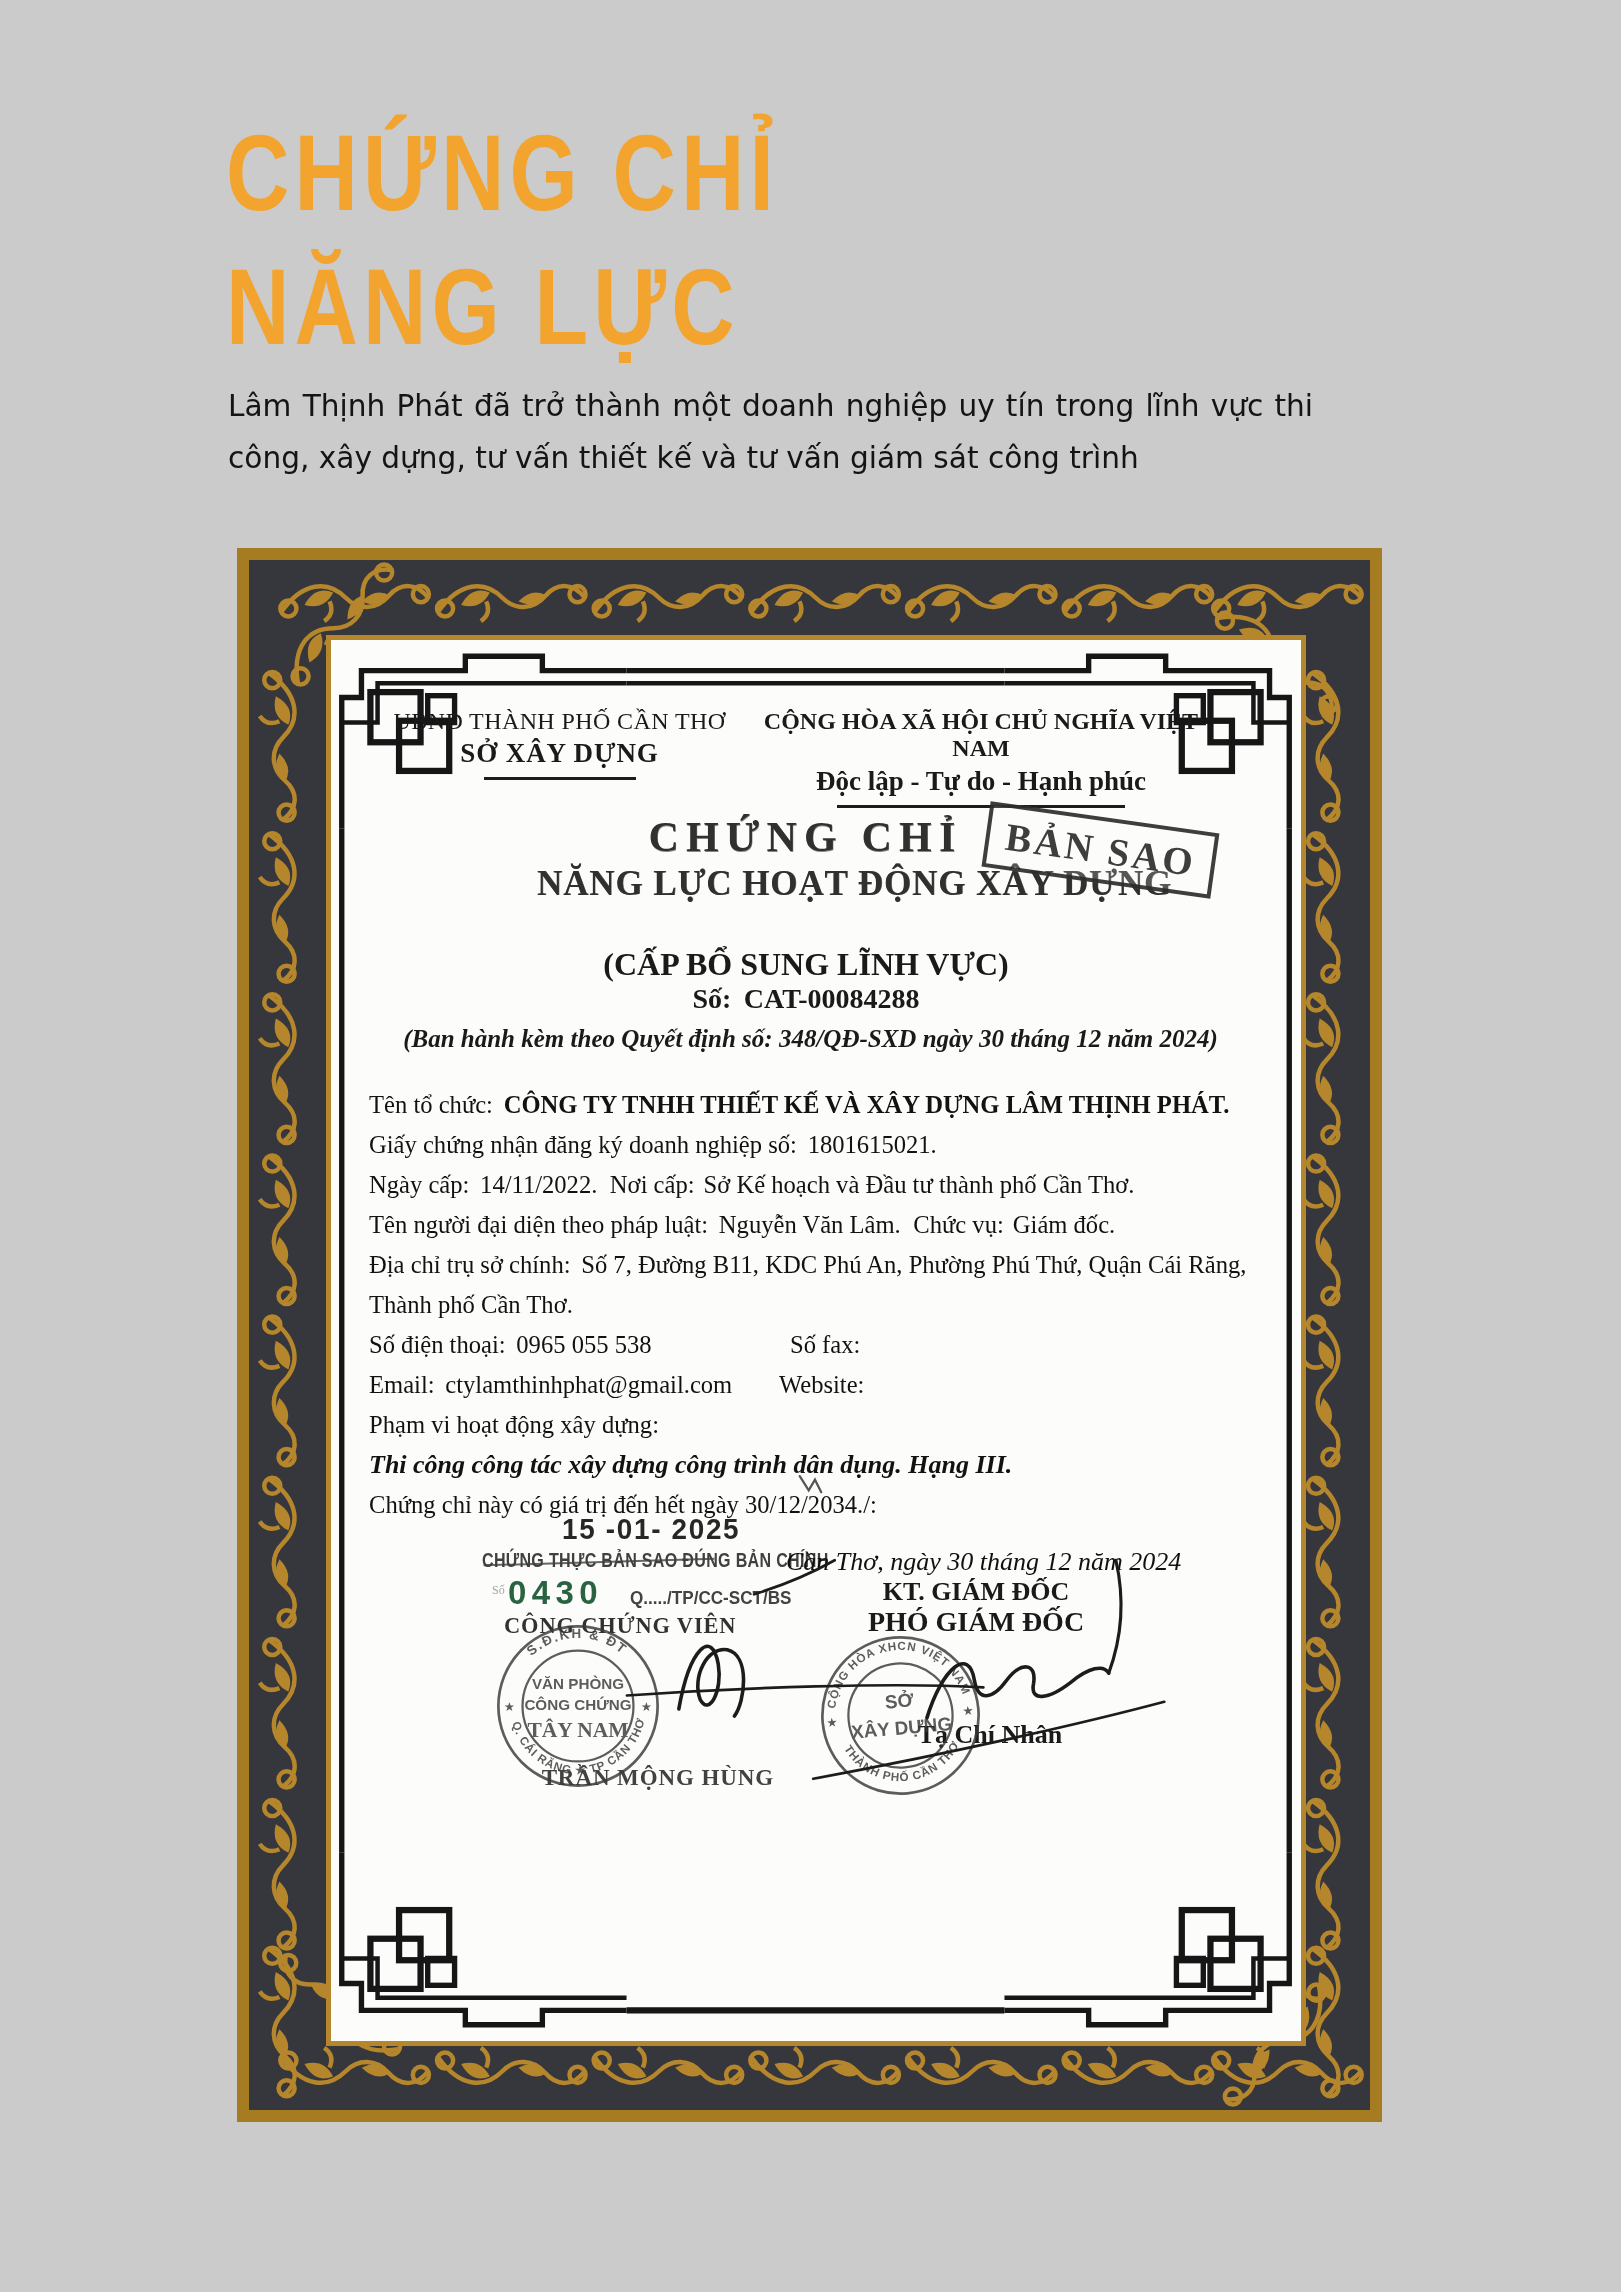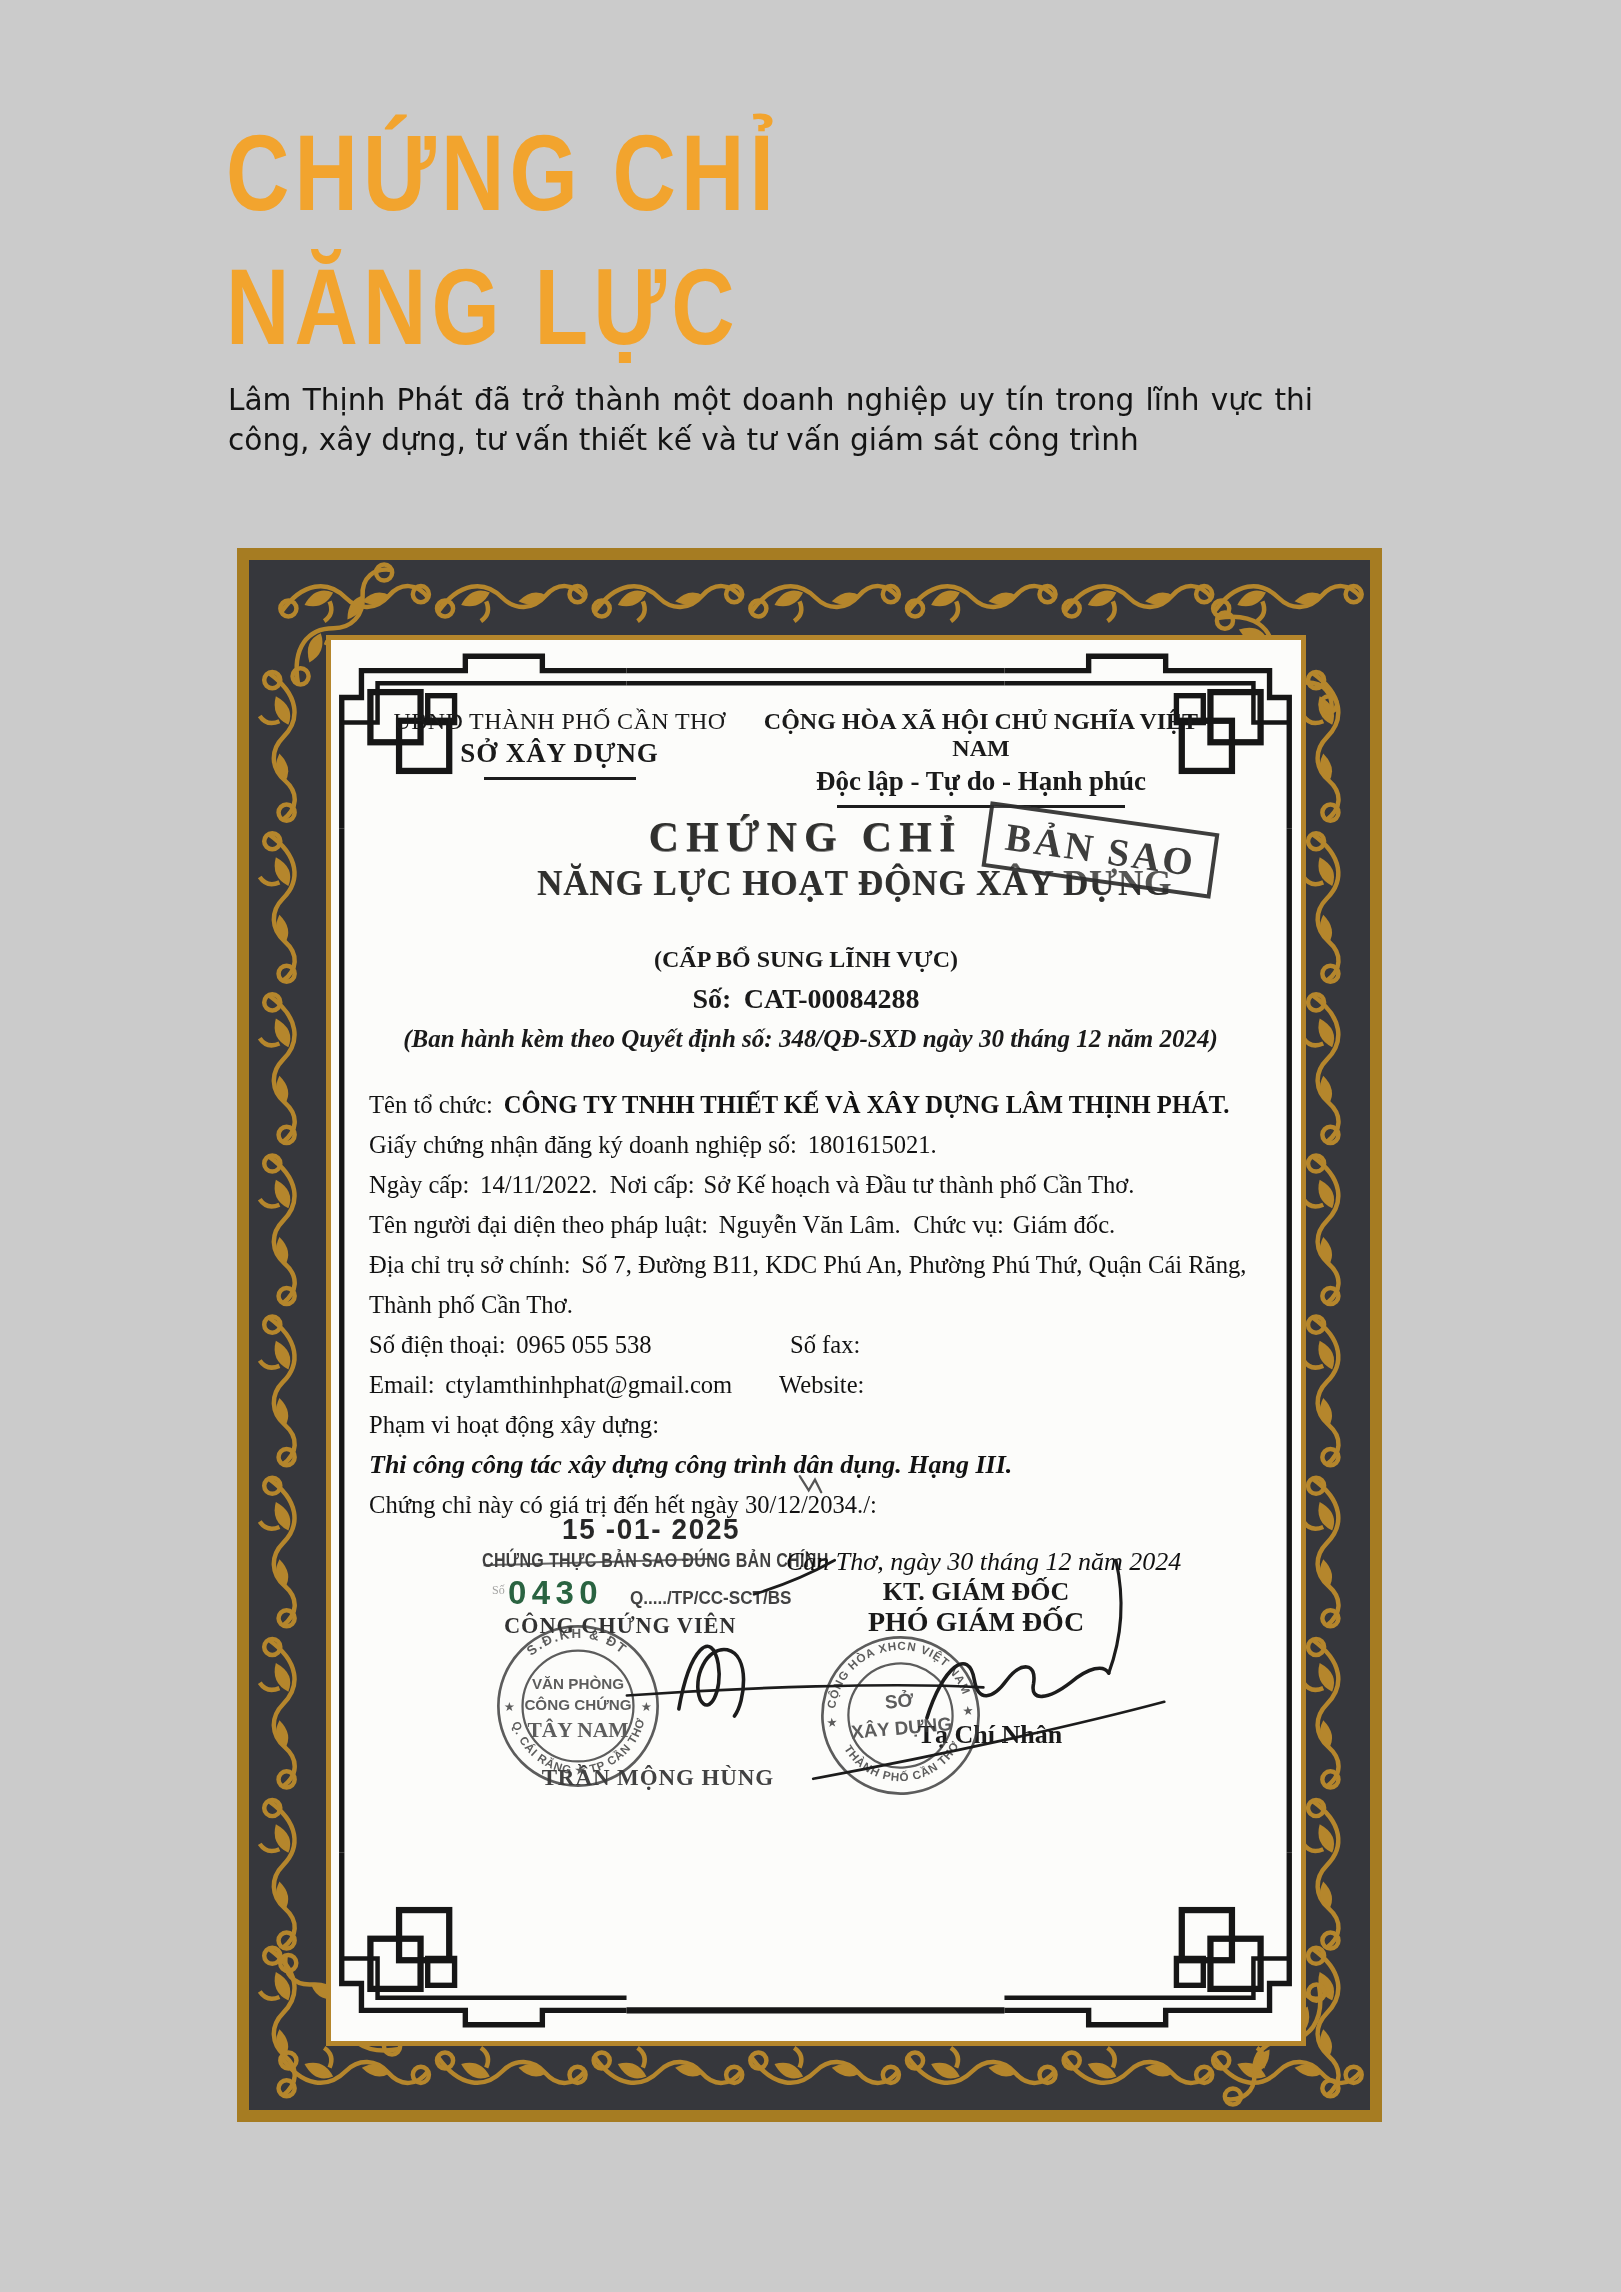--- a/index.html
+++ b/index.html
@@ -10,21 +10,21 @@
   html,body{width:1621px;height:2293px;background:var(--bg);overflow:hidden;}
   body{font-family:"Liberation Serif",serif;color:var(--ink);position:relative;}
 
   .page{position:absolute;inset:0;}
 
   
   .headline{position:absolute;left:226px;top:106px;color:var(--accent);
     font-family:"Liberation Sans",sans-serif;font-weight:800;font-size:107px;
     line-height:134px;letter-spacing:6.3px;transform:scaleX(.82);transform-origin:left top;white-space:nowrap;}
   .intro{position:absolute;left:228px;top:380px;width:1085px;
-    font-family:"DejaVu Sans",sans-serif;font-size:29.6px;line-height:40px;
+    font-family:"DejaVu Sans",sans-serif;font-size:29.6px;line-height:52px;
     text-align:justify;text-align-last:left;color:#141414;}
 
   
   .frame{position:absolute;left:237px;top:548px;width:1145px;height:1574px;
     background:var(--frame-dark);border:12.5px solid var(--gold-dark);}
   .frame-orn{position:absolute;left:0;top:0;}
   .paper{position:absolute;left:77px;top:75px;width:980px;height:1411px;
     background:var(--paper);border:5.4px solid var(--gold);}
   .meander{position:absolute;left:0;top:0;}
 
@@ -39,21 +39,21 @@
   .hdr-right .l2{font-size:27px;font-weight:700;margin-top:3.6px;}
 
   .cert-title{left:537px;top:813px;width:537px;text-align:center;color:#30302e;}
   .cert-title .t1{font-size:42px;font-weight:700;letter-spacing:7.2px;text-shadow:0.5px 0.5px 0 #888;}
   .cert-title .t2{font-size:35px;font-weight:700;letter-spacing:0.9px;margin-top:2.7px;text-shadow:0.4px 0.4px 0 #888;white-space:nowrap;}
 
   .ban-sao{left:985px;top:817px;border:4.5px solid #2e2e2e;color:#2e2e2e;
     font-size:39px;font-weight:700;letter-spacing:2.7px;padding:6.3px 16px;
     transform:rotate(8deg);opacity:.92;background:rgba(255,255,255,.2);white-space:nowrap;}
 
-  .subtitle{left:448px;top:946px;width:716px;text-align:center;font-size:24px;font-weight:700;}
+  .subtitle{left:448px;top:946px;width:716px;text-align:center;font-size:32px;font-weight:700;}
   .cert-no{left:448px;top:983px;width:716px;text-align:center;font-size:28px;font-weight:700;}
   .cert-no .lbl{margin-right:12.5px;}
   .decision{left:358px;top:1025px;width:905px;text-align:center;font-size:25px;font-weight:700;font-style:italic;}
 
   .rows{left:369px;top:1085px;width:899px;font-size:24.6px;color:#121212;}
   .row{line-height:40px;}
   .row .lab{margin-right:10.7px;}
   .row.nowrap{white-space:nowrap;}
   .row .b{font-weight:700;}
   .row.split{position:relative;}

